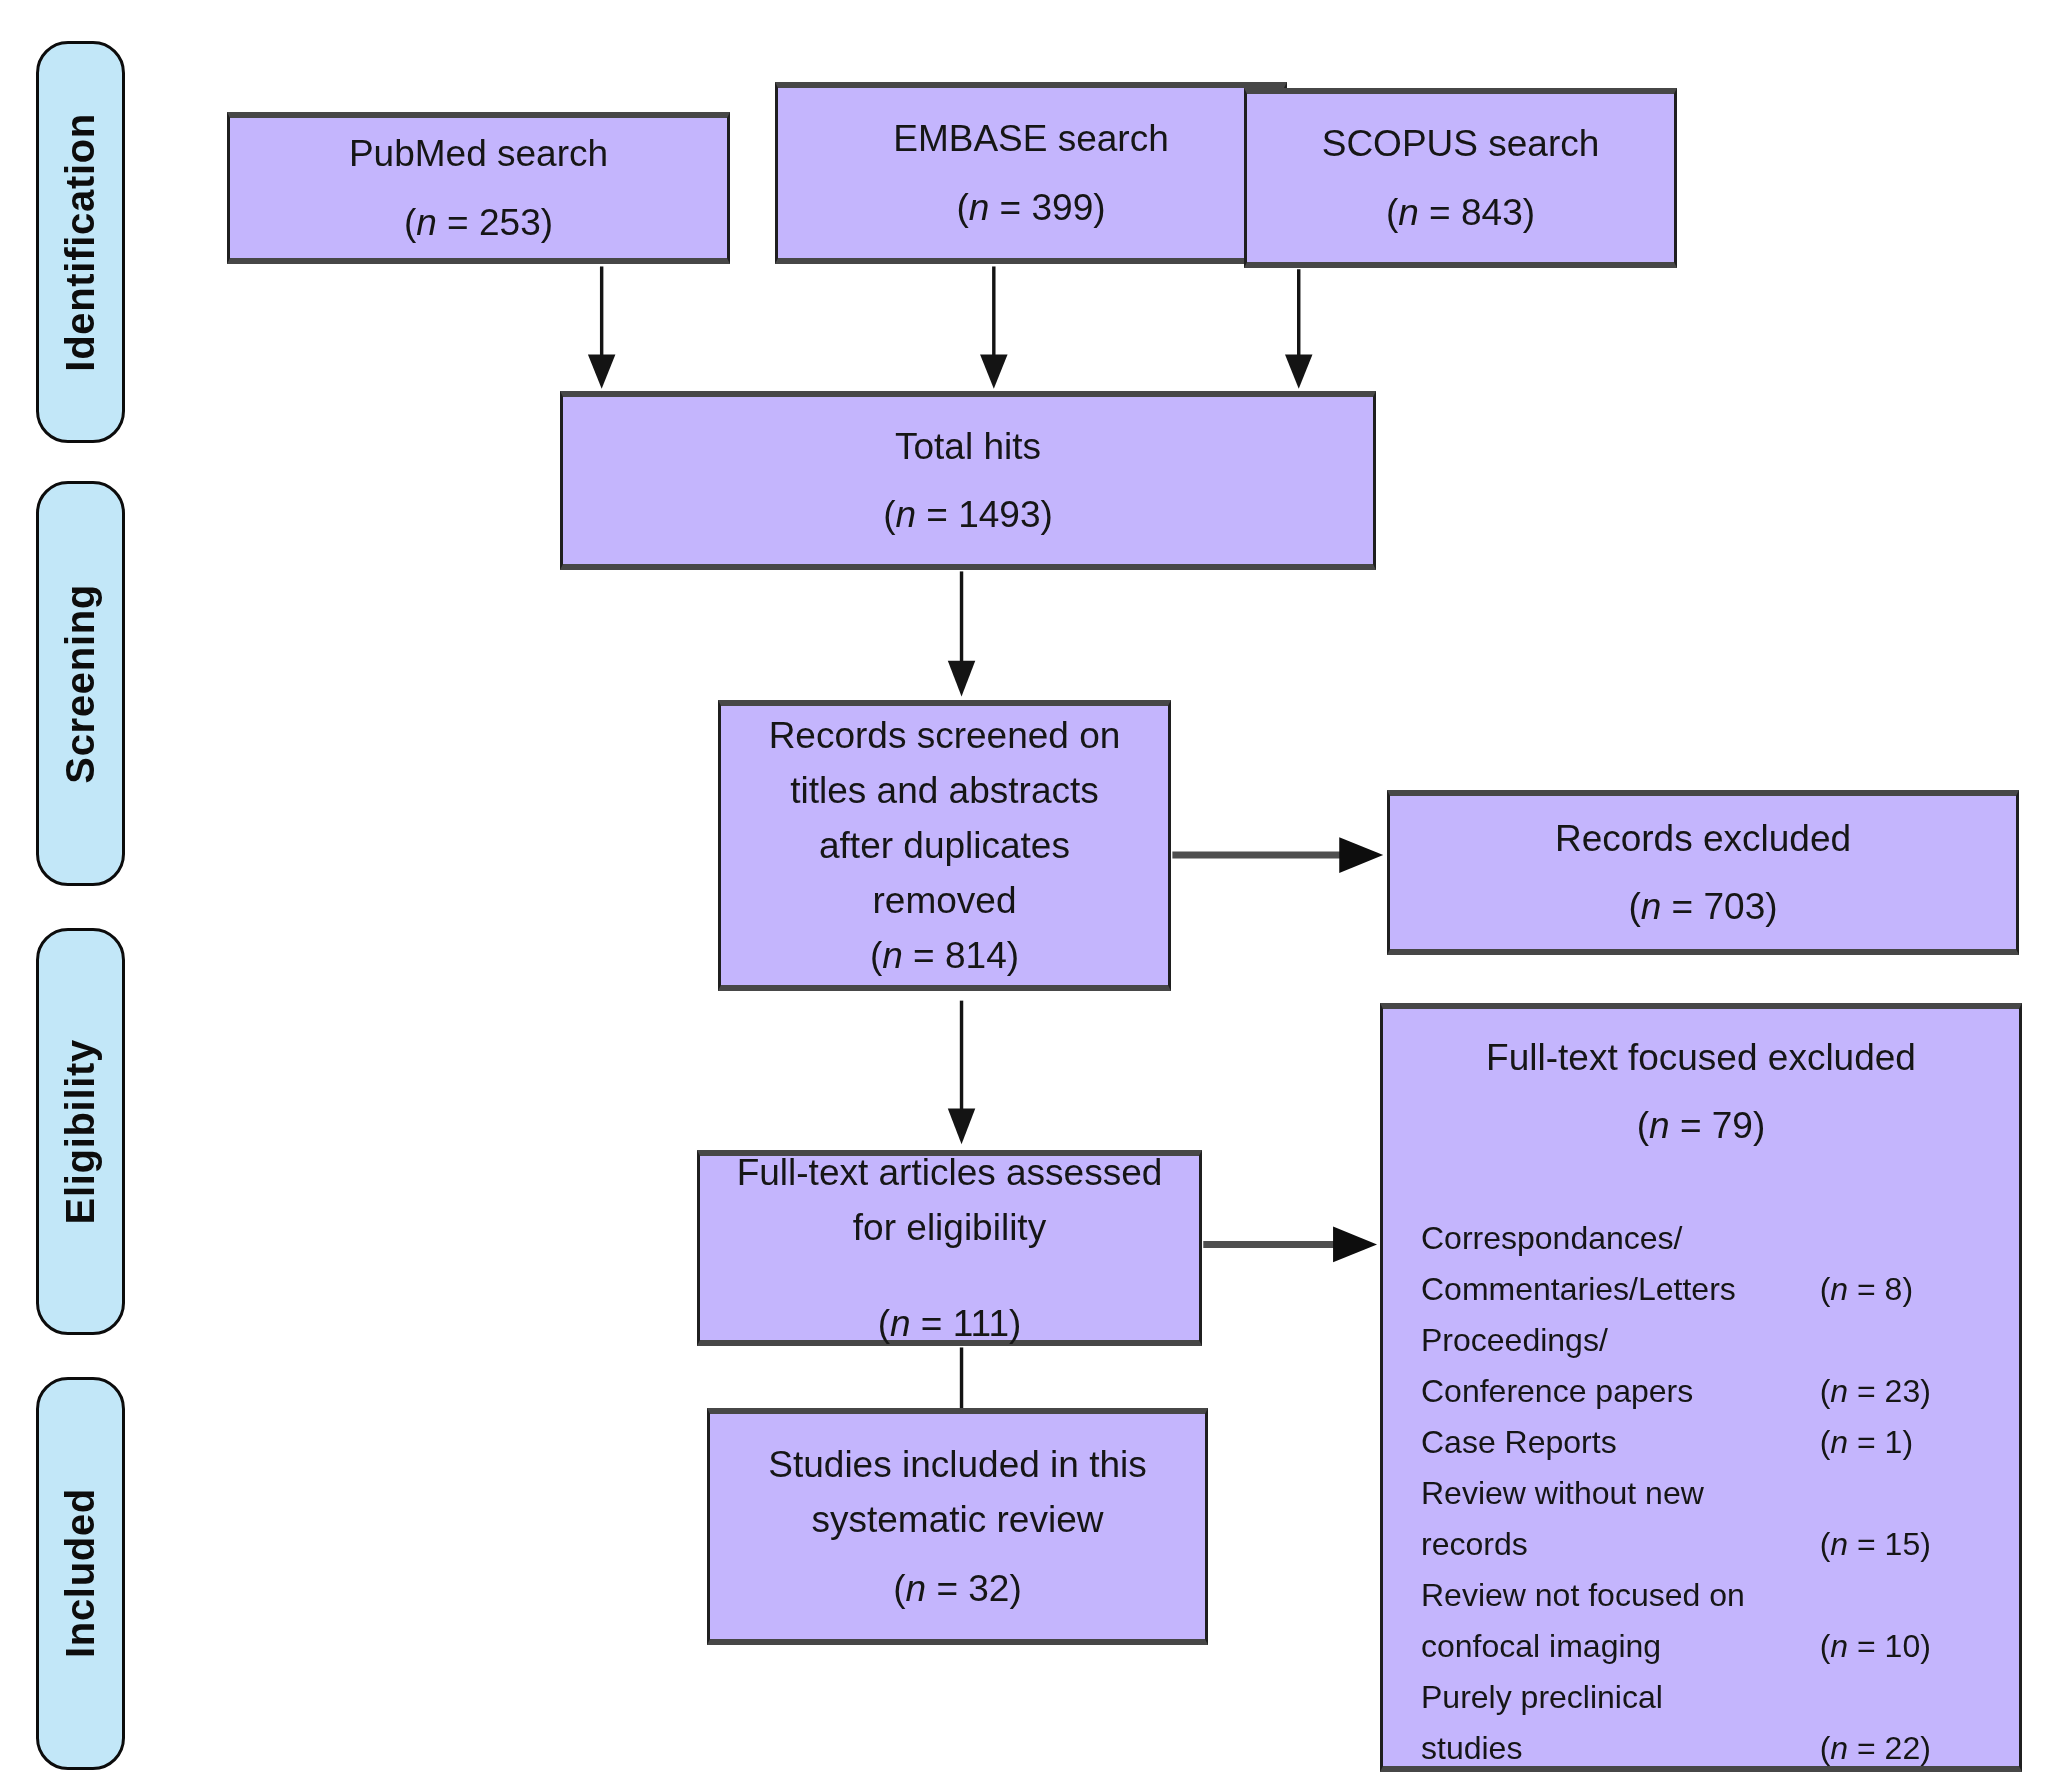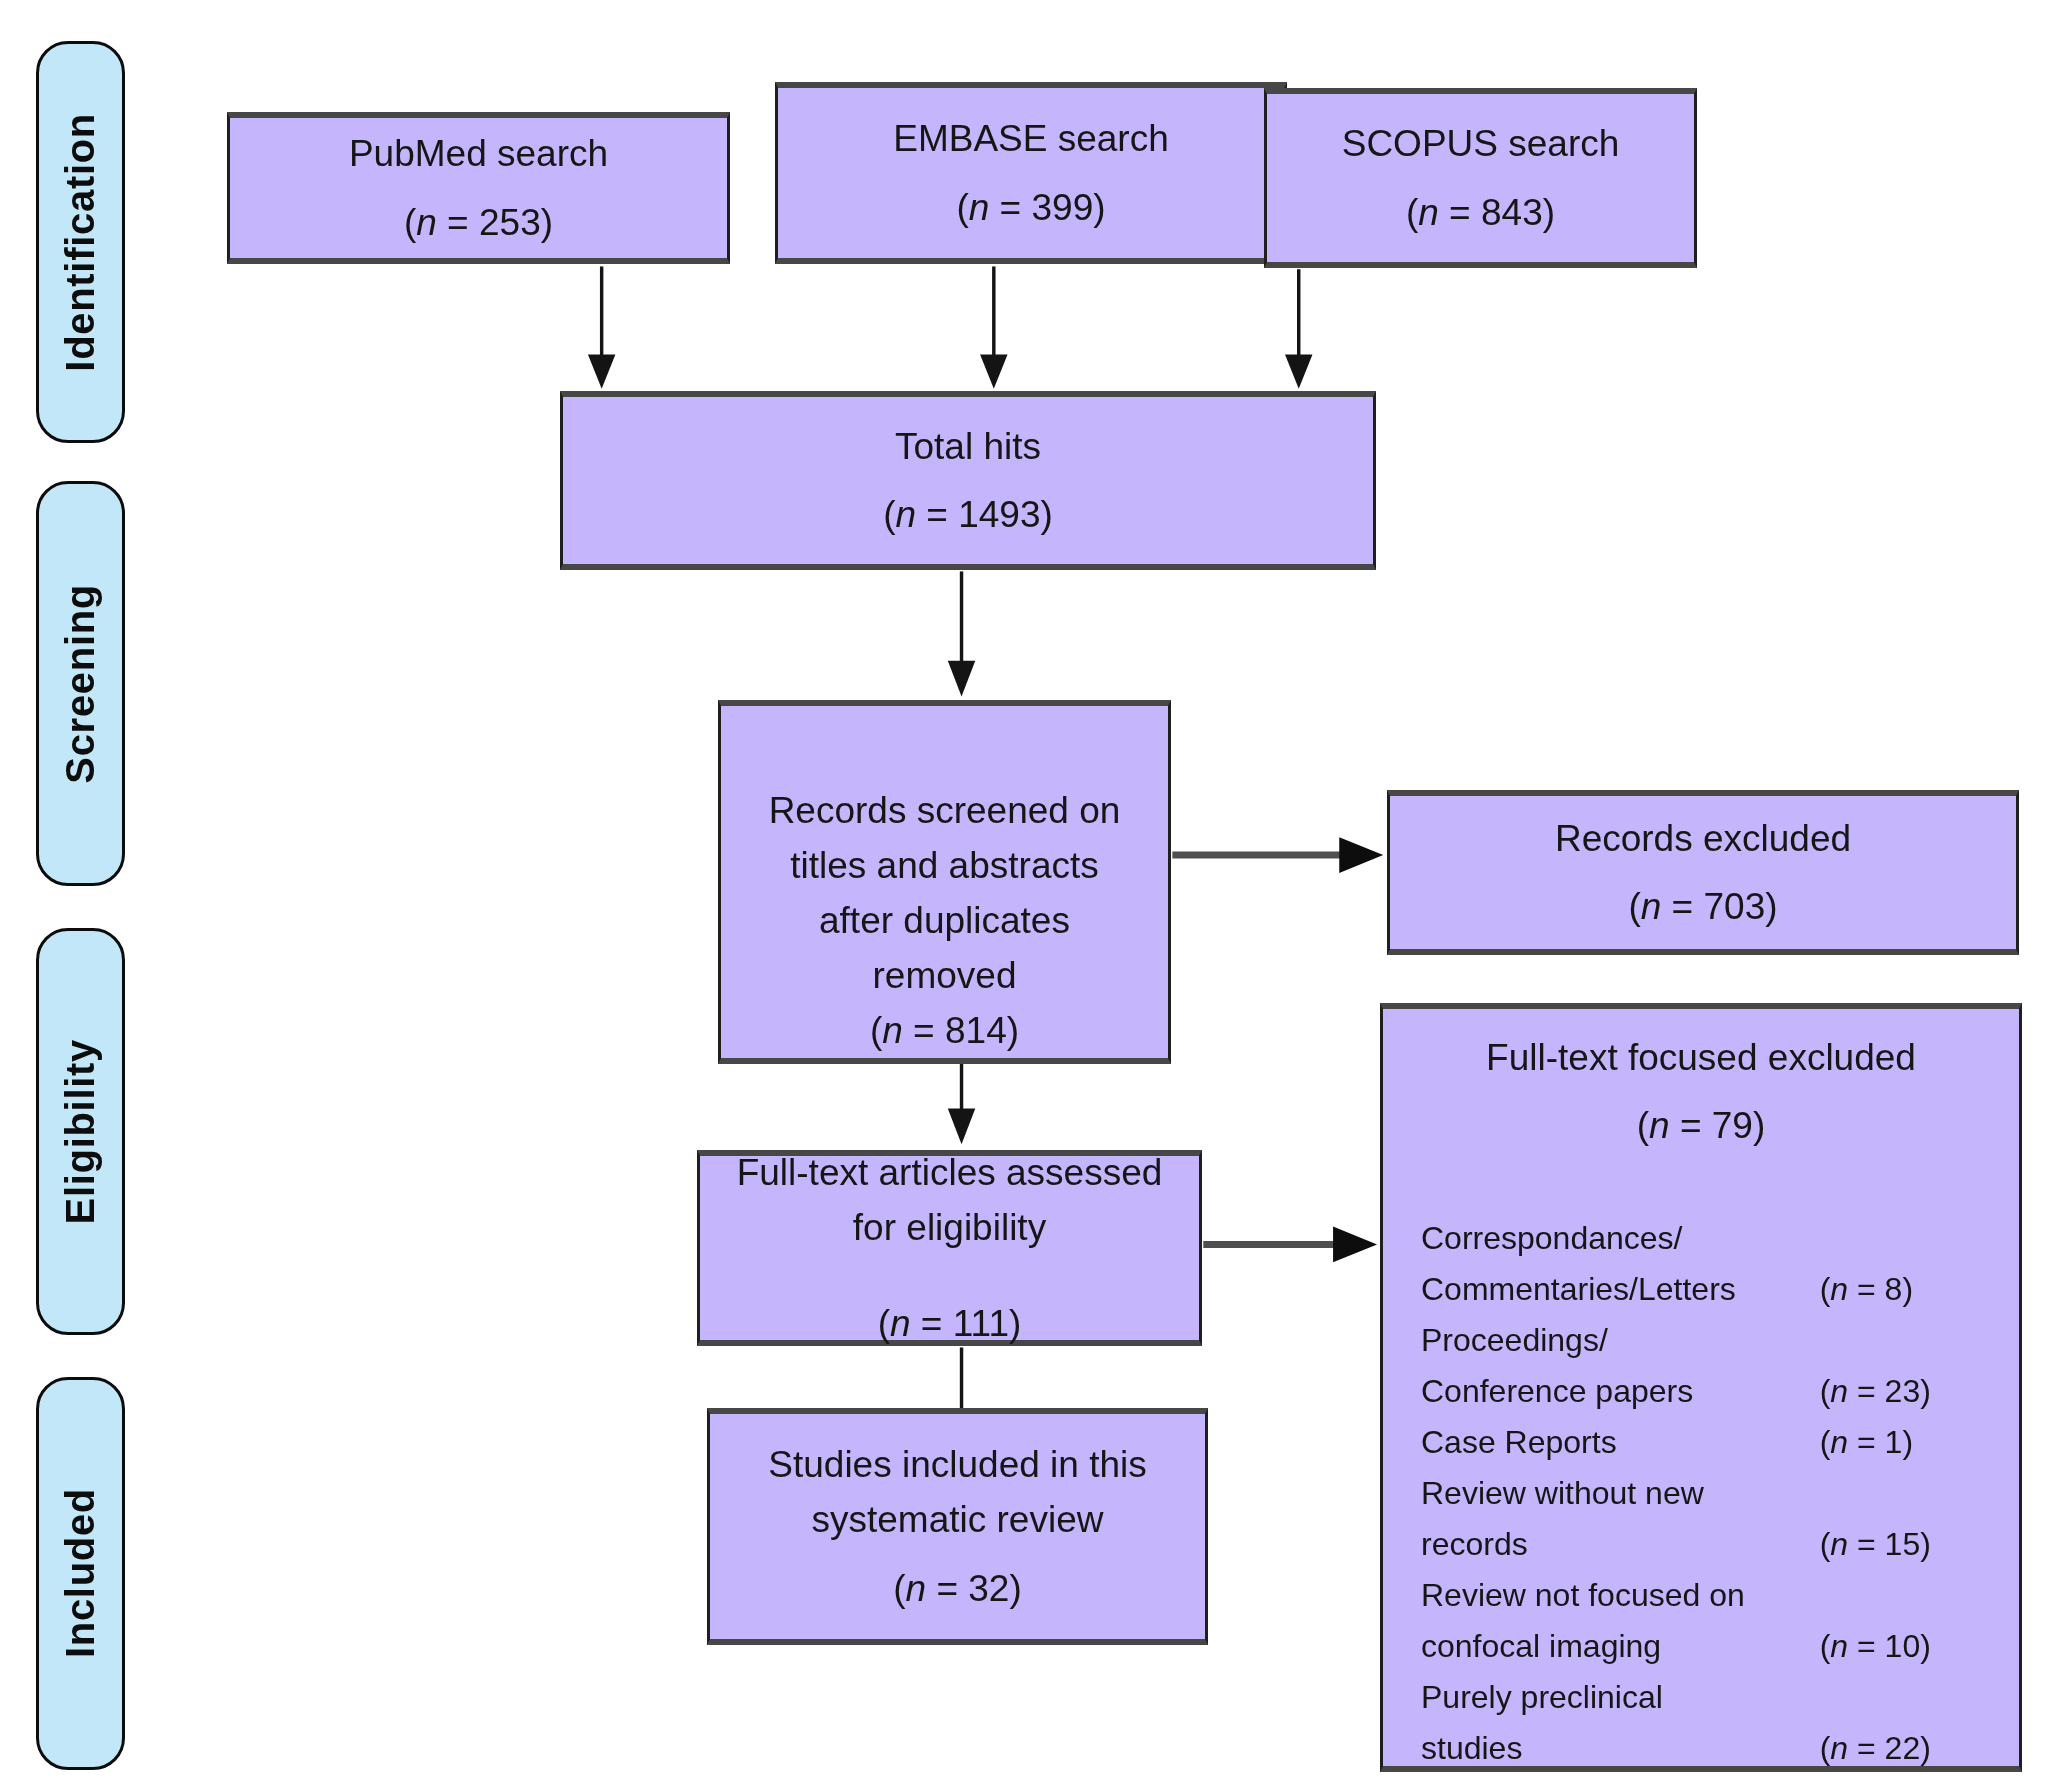--- a/index.html
+++ b/index.html
@@ -49,23 +49,23 @@
     align-items:center;justify-content:center;
     text-align:center;
     font-size:37px;line-height:55px;
   }
   .box .label{white-space:pre-line;}
   .box .nline{margin-top:13.7px;}
   .box i{font-style:italic;}
 
   .box-pubmed  {left:227px; top:112px; width:503px; height:152px;}
   .box-embase  {left:775px;top:82px; width:512px; height:182px;}
-  .box-scopus  {left:1244px;top:88px; width:433px; height:180px;margin-left:20px;}
+  .box-scopus  {left:1244px;top:88px; width:433px; height:180px;}
   .box-total   {left:560px; top:391px; width:816px;height:179px;}
-  .box-screened{left:718px;top:700px;width:453px; height:364px;justify-content:flex-end;}
+  .box-screened{left:718px;top:700px;width:453px; height:291px;}
   .box-screened .nline{margin-top:0;}
   .box-recexcl {left:1387px;top:790px;width:632px; height:165px;}
   .box-assessed{left:697px;top:1150px;width:505px; height:196px;gap:28px;}
   .box-included{left:707px;top:1408px;width:501px; height:237px;}
 
   
   .box-ftexcl{
     left:1380px;top:1003px;width:642px;height:769px;
     justify-content:flex-start;
     padding:20.6px 38px 13.7px 38px;

